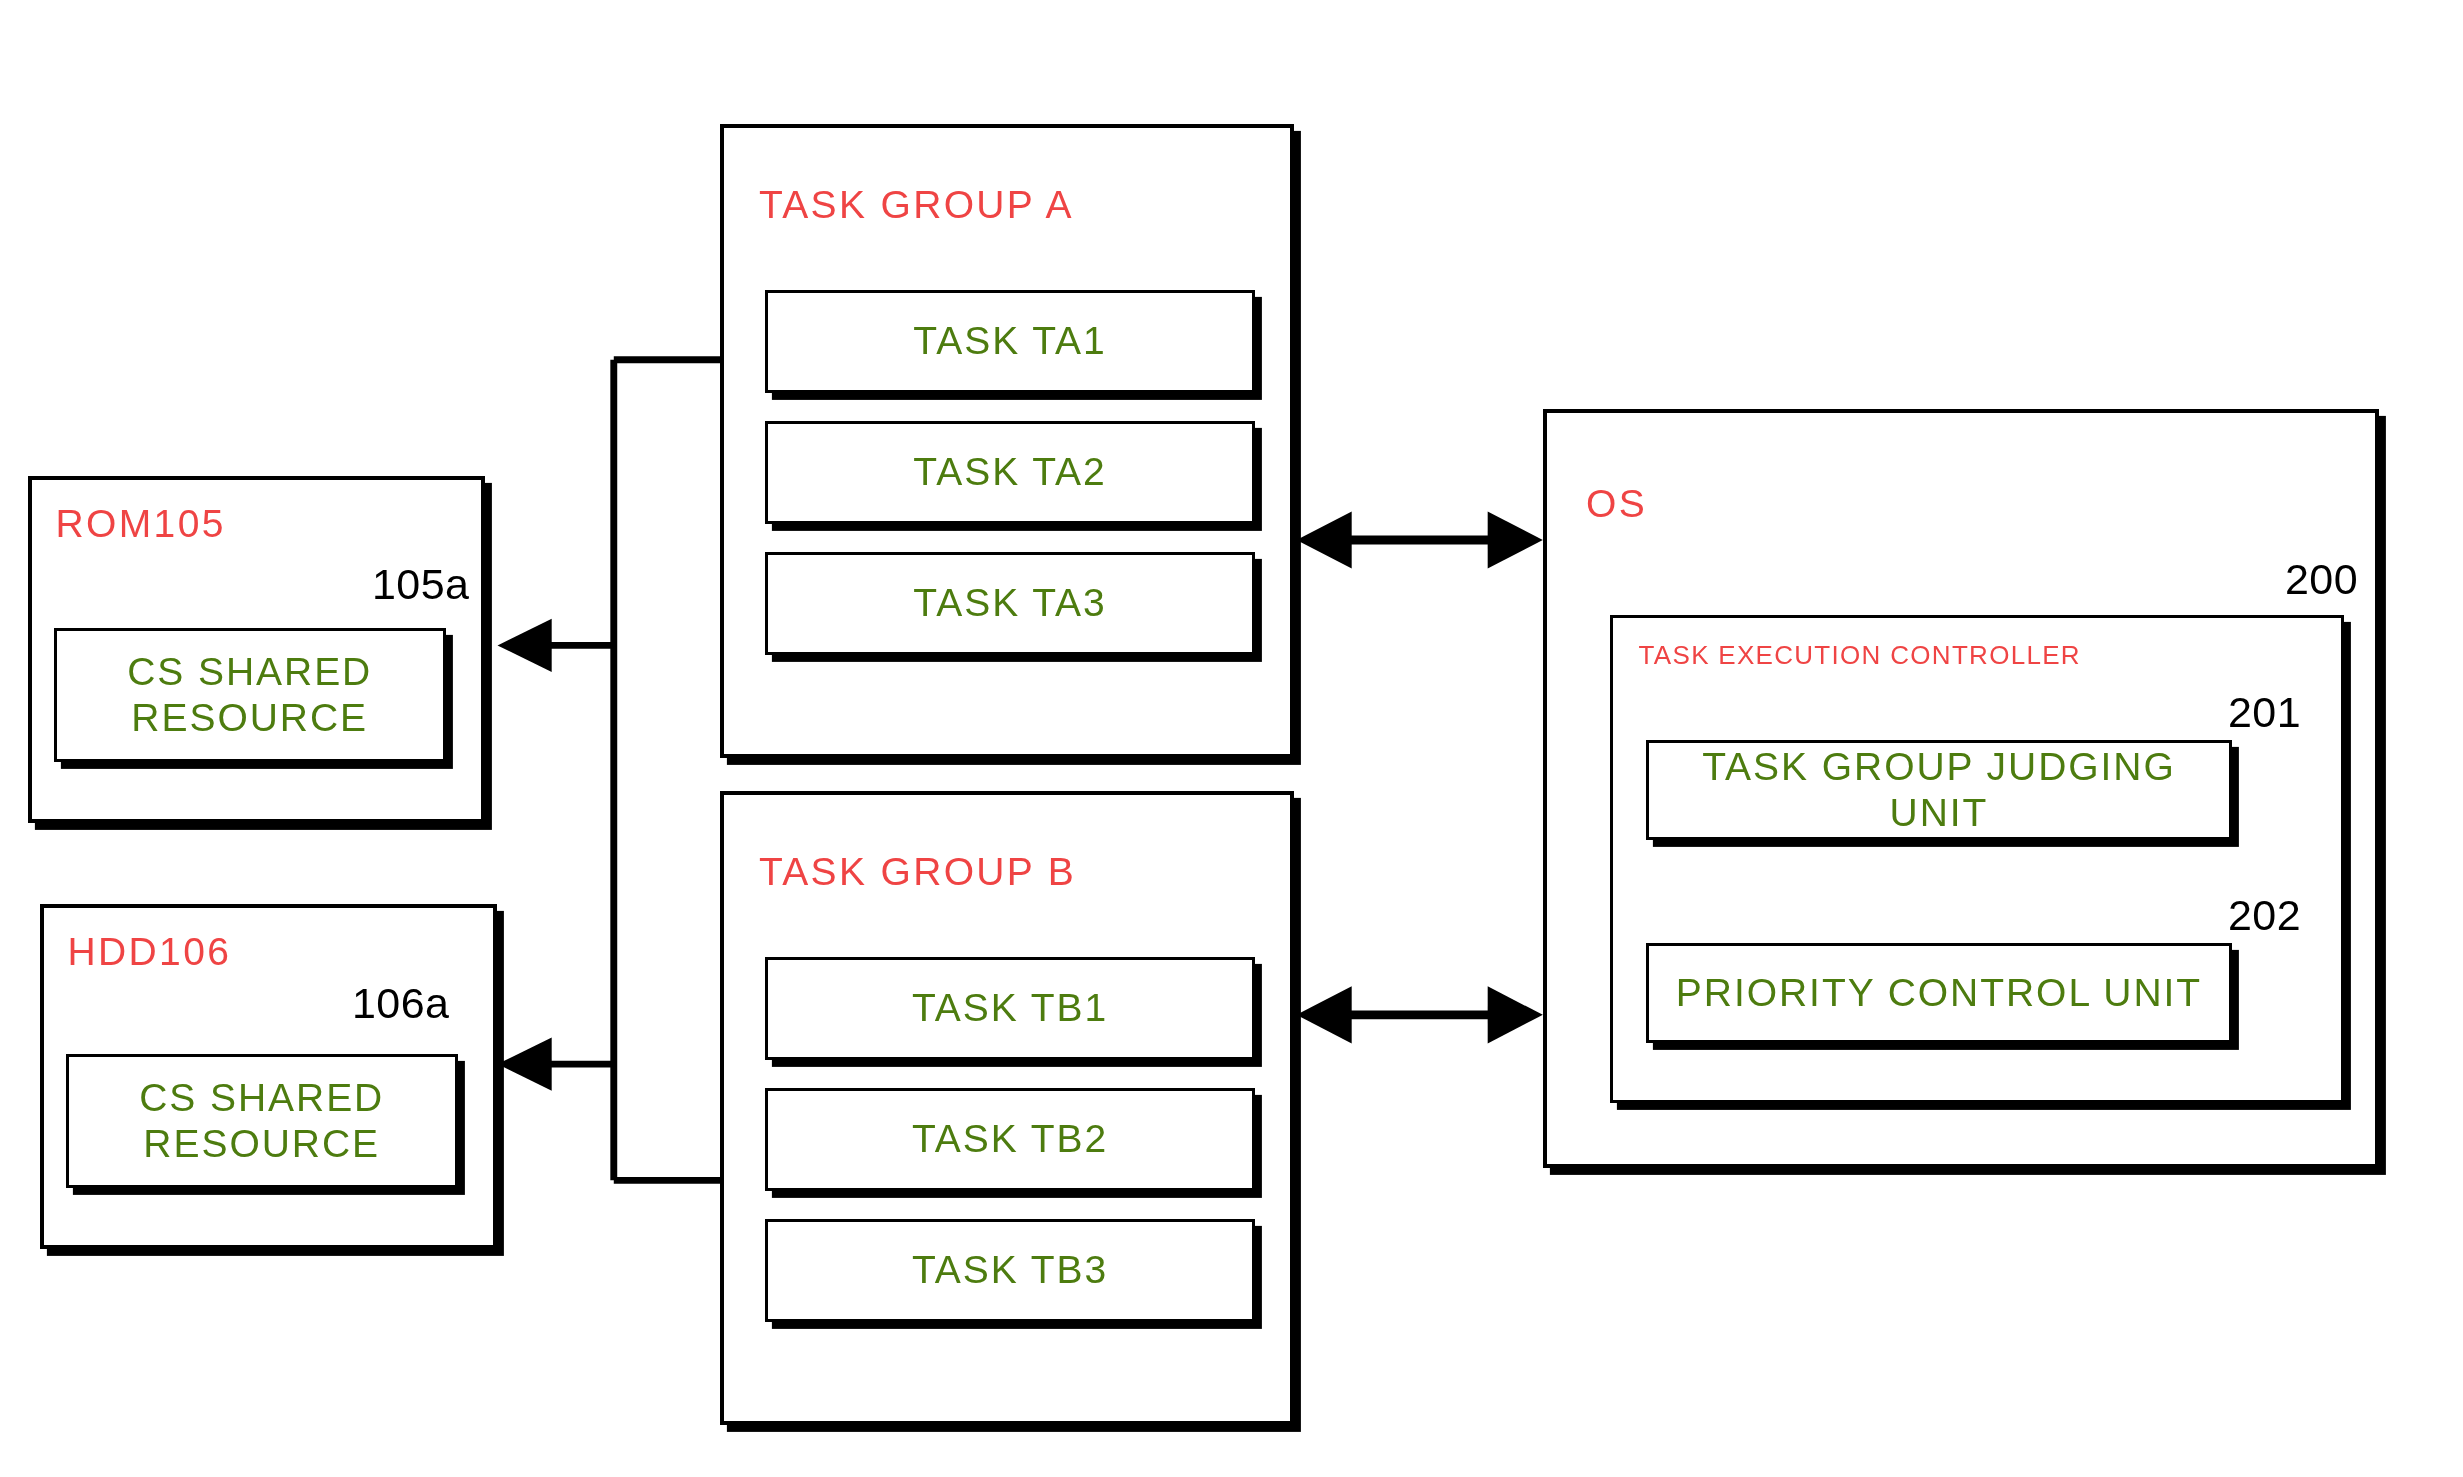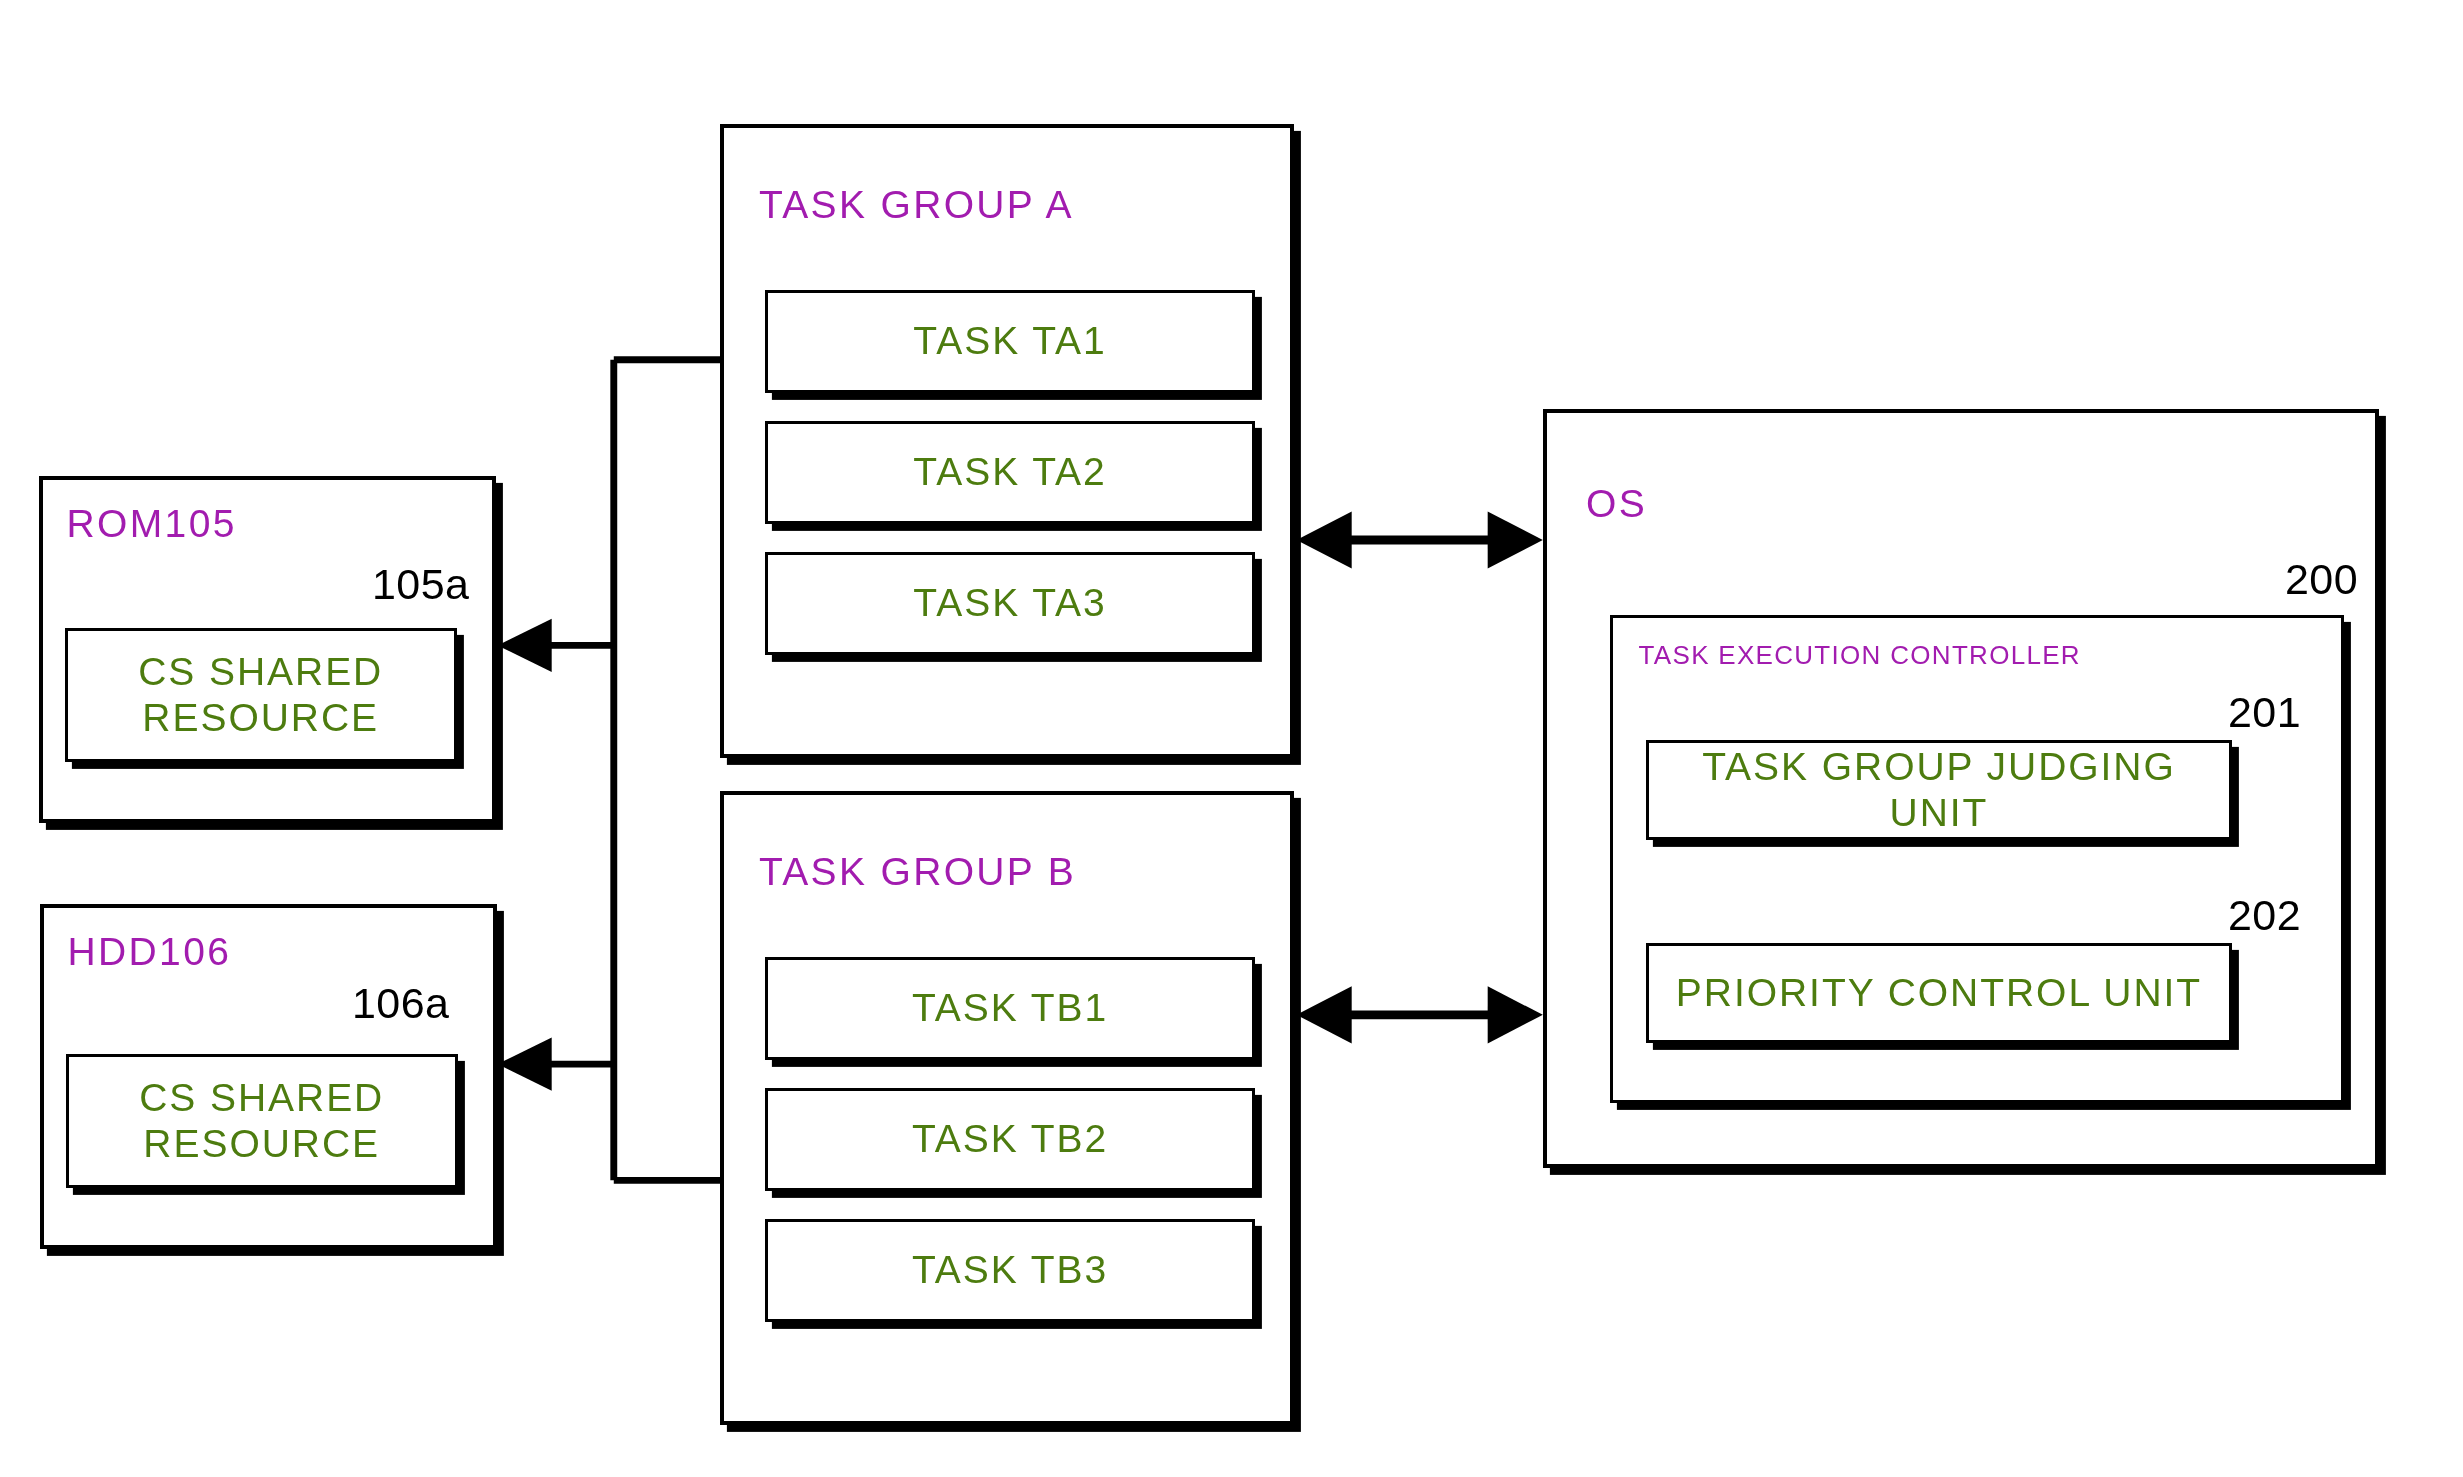--- a/index.html
+++ b/index.html
@@ -37,21 +37,21 @@
     box-shadow: 6.9px 6.9px 0 0 #000000;
   }
 
   .outer {
     border-width: 4.9px;
   }
 
   
   .label {
     position: absolute;
-    color: #a21caf;
+    color: #ef4444;
     white-space: nowrap;
     letter-spacing: 0.02em;
     font-weight: 400;
   }
   .corner-title {
     font-size: 39px;
     letter-spacing: 0.06em;
   }
   .inner-title {
     font-size: 26px;
@@ -128,21 +128,21 @@
 
     <path d="M 330 1058 C 345 1054 360 1044 370 1026" stroke="#000000" stroke-width="5" fill="none"></path>
 
     <path d="M 2275 620 C 2290 614 2305 600 2315 578" stroke="#000000" stroke-width="5" fill="none"></path>
 
     <path d="M 2215 776 C 2230 770 2245 757 2256 737" stroke="#000000" stroke-width="5" fill="none"></path>
 
     <path d="M 2215 982 C 2230 976 2245 963 2256 943" stroke="#000000" stroke-width="5" fill="none"></path>
   </svg>
 
-  <div class="box outer shadow" style="left:39px; top:476px; width:457px; height:347px;">
+  <div class="box outer shadow" style="left:28px; top:476px; width:457px; height:347px;">
     <div class="label corner-title" style="left:23.6px; top:21.7px;">ROM105</div>
     <div class="box shadow" style="left:21.7px; top:148px; width:392px; height:134px; border-width:3.9px;">
       <div class="box-text">
         <span>
           <span>CS SHARED</span><br>
           <span>RESOURCE</span>
         </span>
       </div>
     </div>
   </div>

